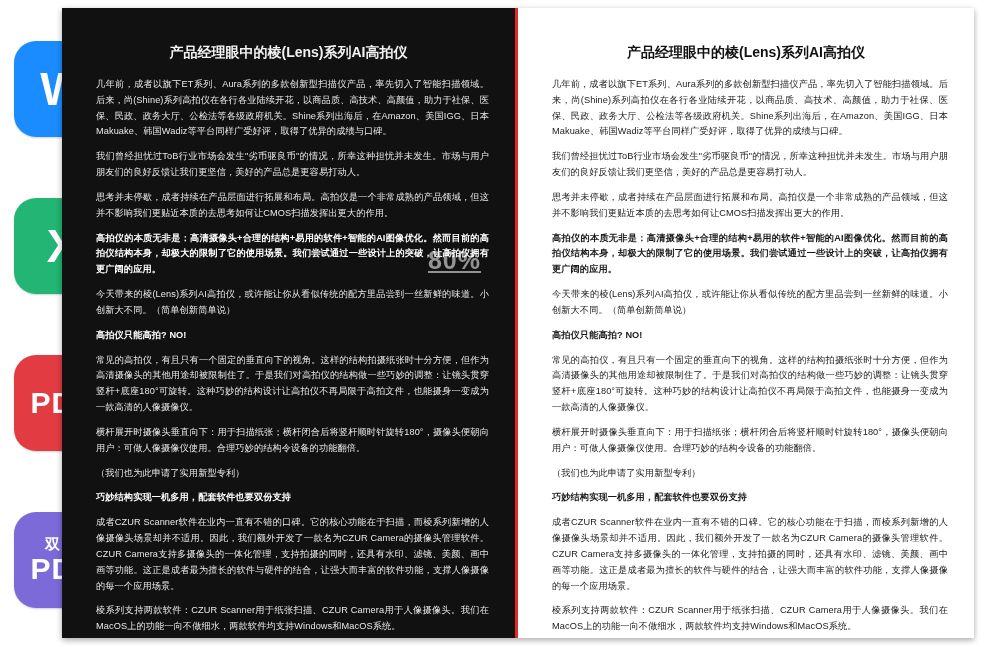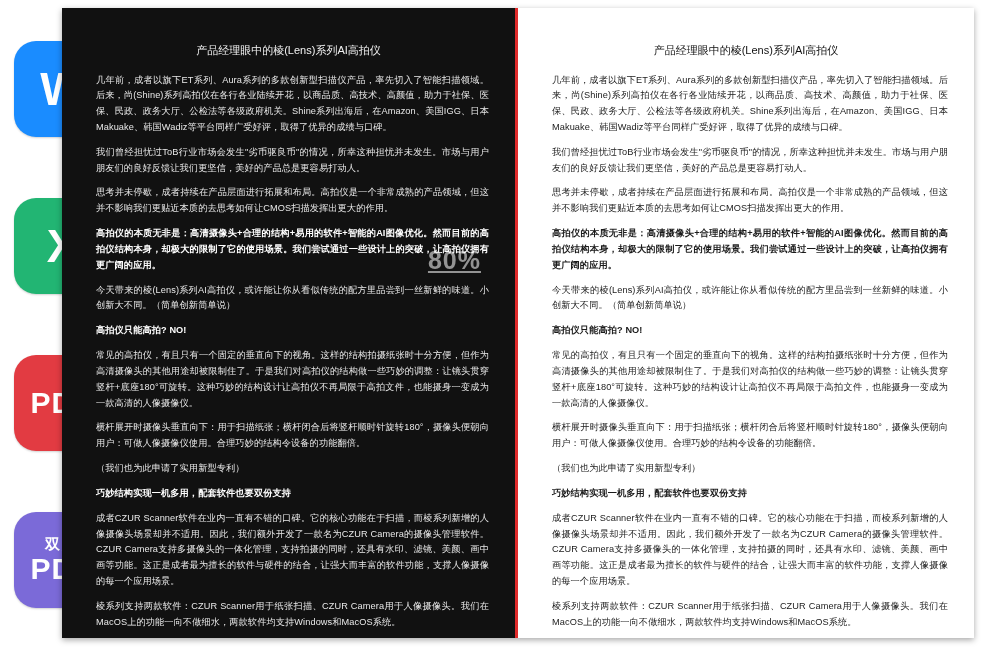--- a/index.html
+++ b/index.html
@@ -46,22 +46,22 @@
   }
   .page.dark{
     background:#111111;color:#f2f2f2;
     border-right:3px solid #e02b2b;
   }
   .page.light{
     background:#ffffff;color:#111111;
   }
   .page-title{
     text-align:center;
-    font-size:11px;
-    font-weight:normal;
+    font-size:14px;
+    font-weight:bold;
     margin:8px 0 14px 0;
     line-height:1.5;
   }
   .para{
     font-size:9.2px;
     line-height:1.72;
     margin:0 0 9px 8px;
     text-align:justify;
     letter-spacing:.1px;
   }

